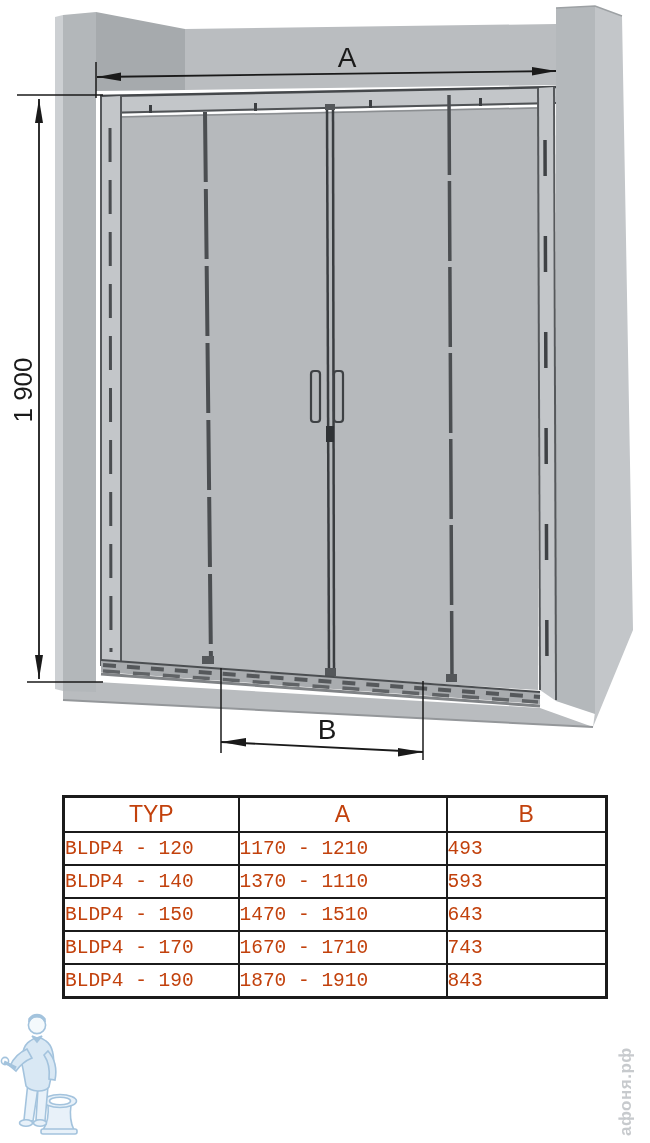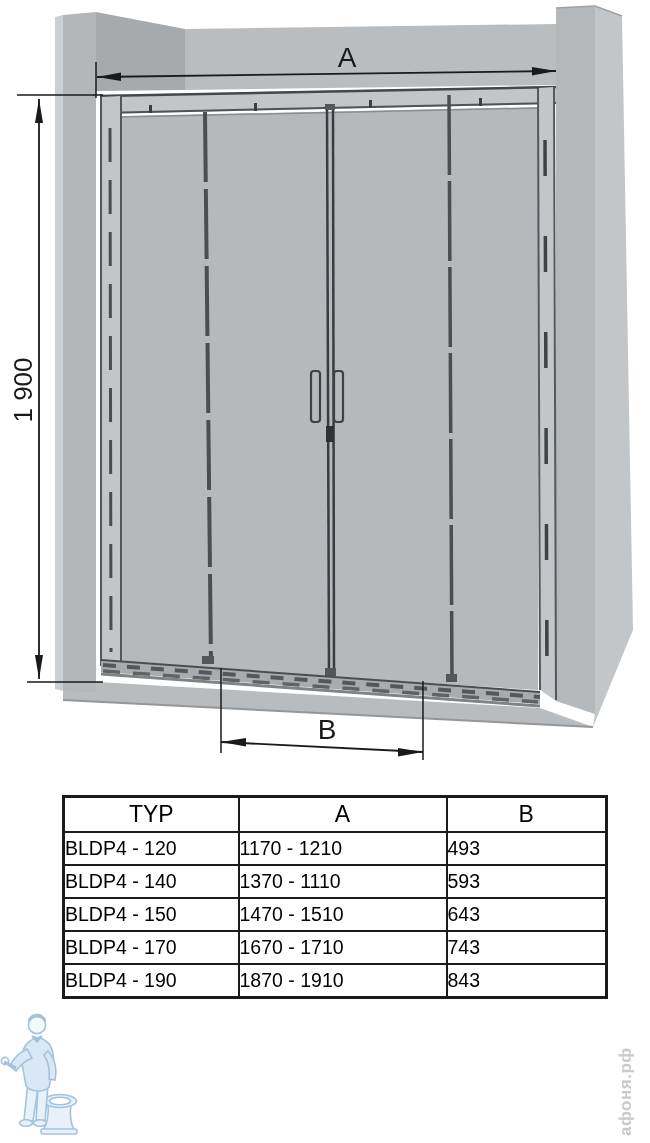--- a/index.html
+++ b/index.html
@@ -15,24 +15,24 @@
     font-size:17px;font-weight:bold;color:#c7cacd;letter-spacing:.5px;
     white-space:nowrap;
   }
   table.spec{
     position:absolute;left:62px;top:795px;width:543px;
     border-collapse:collapse;table-layout:fixed;background:transparent;
     border:3px solid #1b1b1b;
   }
   table.spec th,table.spec td{
     border:2px solid #1b1b1b;vertical-align:middle;
-    padding:0;color:#000000;background:transparent;
+    padding:0;color:#c2410c;background:transparent;
   }
   table.spec th{height:33px;font-size:23px;font-weight:400;}
-  table.spec td{height:31px;font-size:19.5px;}
+  table.spec td{height:31px;font-size:19.5px;font-family:Liberation Mono, monospace;}
 </style>
 </head>
 <body>
 
 <svg class="drawing" width="650" height="790" viewBox="0 0 650 790">
 
   <g>
     <polygon points="63,680 540,708 593,727 63,700" fill="#b9bcbf"></polygon>
     <polyline points="63,700 593,727" fill="none" stroke="#94979a" stroke-width="2"></polyline>
   </g>

